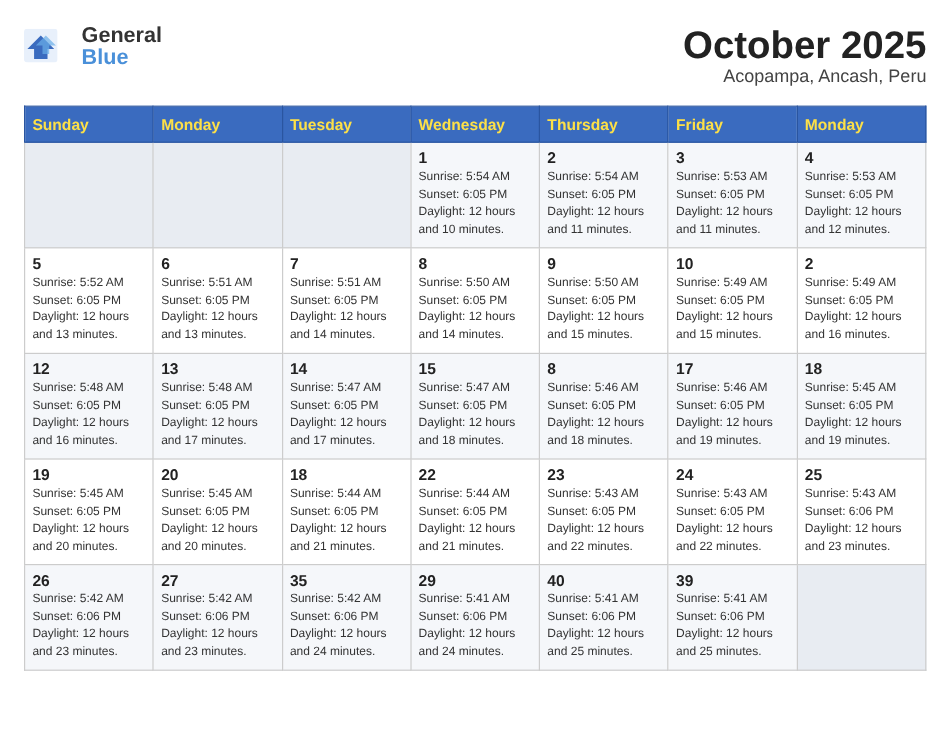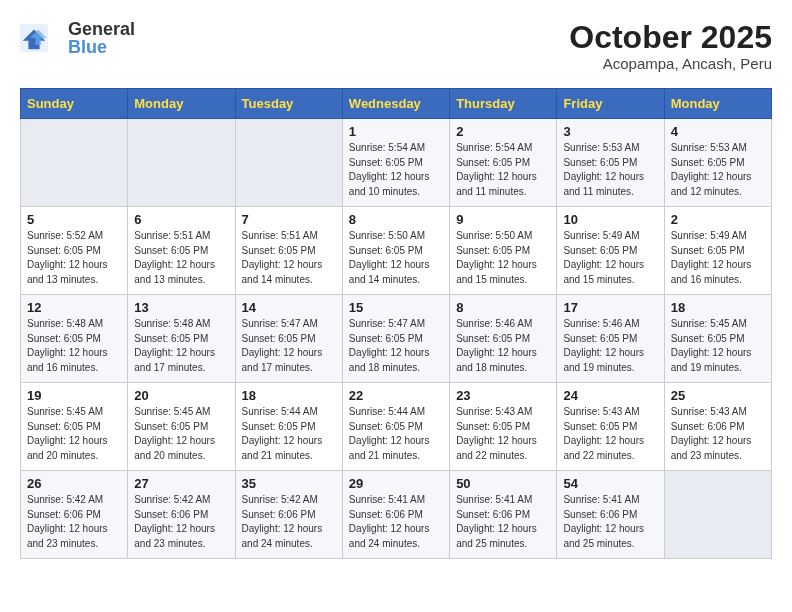--- a/index.html
+++ b/index.html
@@ -340,28 +340,28 @@
 and 24 minutes.</div>
         </td>
         <td>
           <span class="day-num">29</span>
           <div class="day-info" style="white-space: pre-line;">Sunrise: 5:41 AM
 Sunset: 6:06 PM
 Daylight: 12 hours
 and 24 minutes.</div>
         </td>
         <td>
-          <span class="day-num">50</span>
+          <span class="day-num">40</span>
           <div class="day-info" style="white-space: pre-line;">Sunrise: 5:41 AM
 Sunset: 6:06 PM
 Daylight: 12 hours
 and 25 minutes.</div>
         </td>
         <td>
-          <span class="day-num">54</span>
+          <span class="day-num">39</span>
           <div class="day-info" style="white-space: pre-line;">Sunrise: 5:41 AM
 Sunset: 6:06 PM
 Daylight: 12 hours
 and 25 minutes.</div>
         </td>
         <td class="empty-cell"></td>
       </tr>
     </tbody>
 </table>
 

